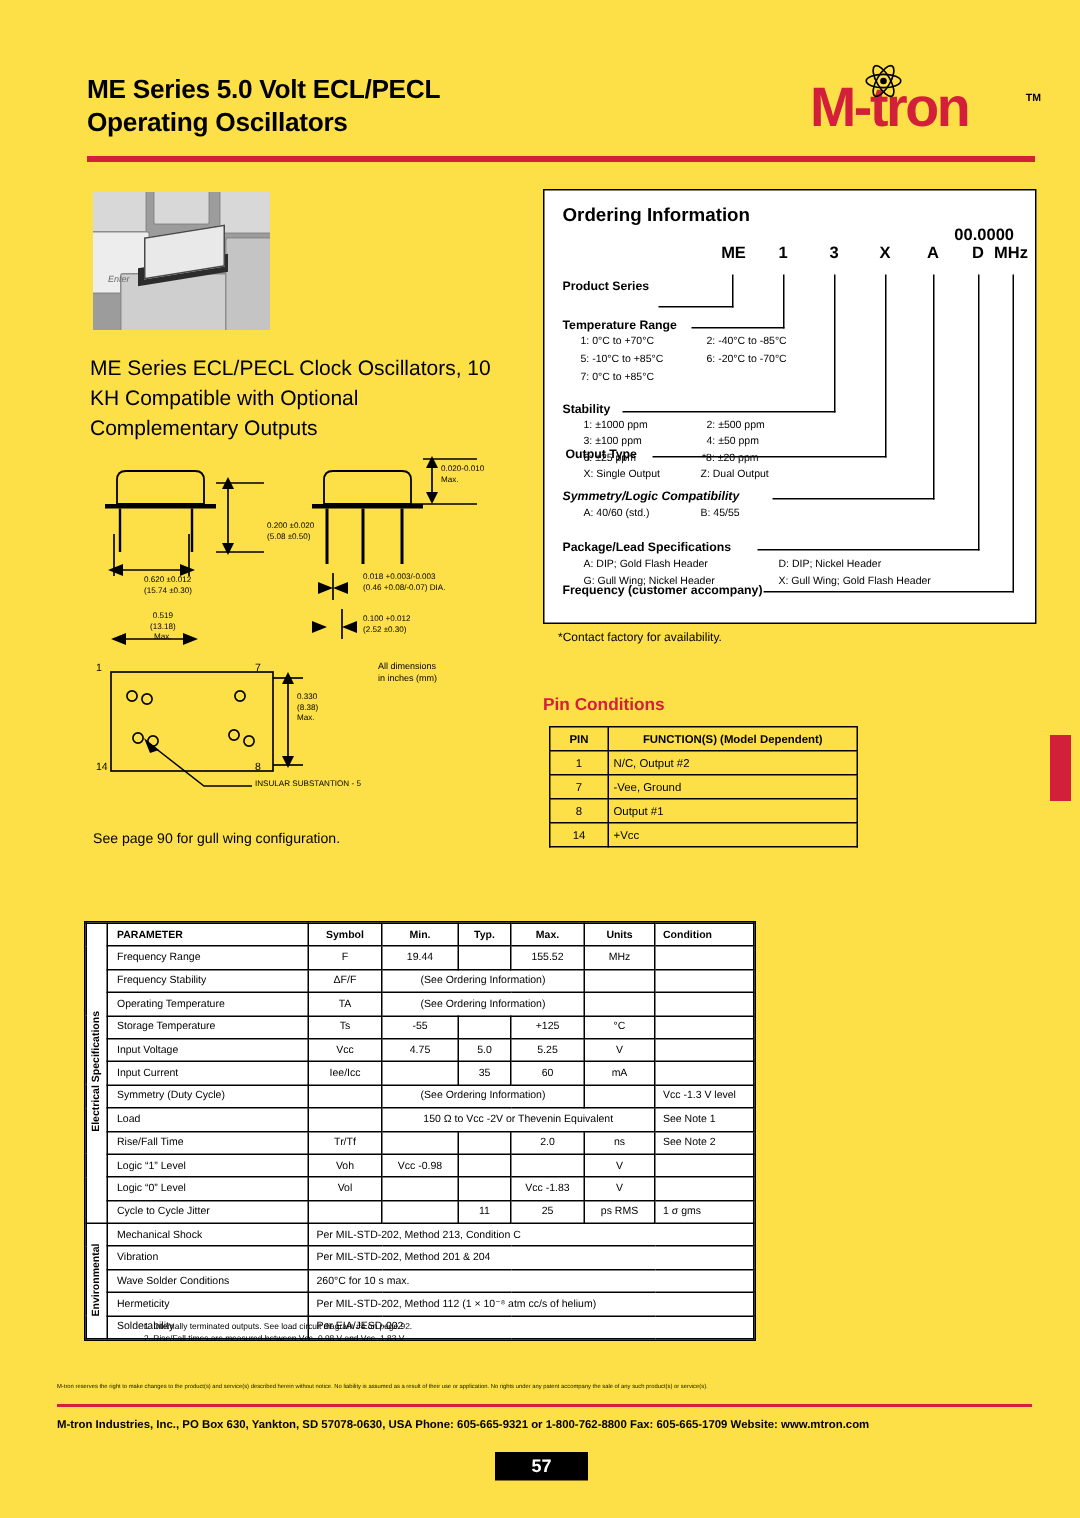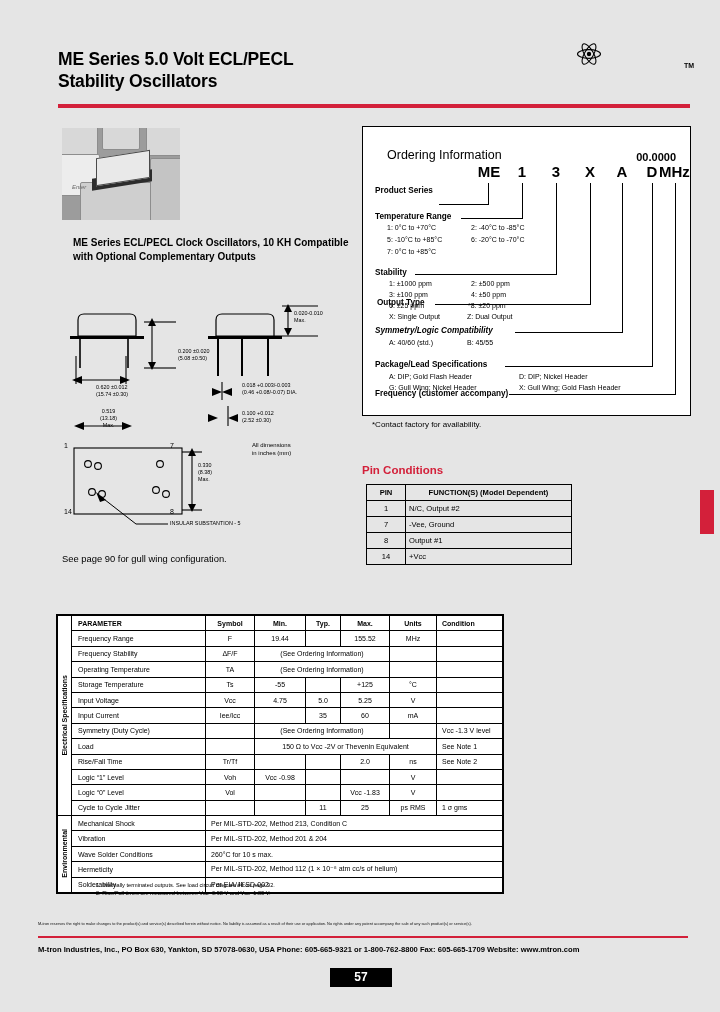--- a/index.html
+++ b/index.html
@@ -1,18 +1,18 @@
 <!DOCTYPE html>
 <html><head>
 <meta charset="utf-8">
 <style>
   html,body{margin:0;padding:0;background:#ffffff;}
   body{width:720px;height:1012px;position:relative;
        font-family:"Liberation Sans","DejaVu Sans",sans-serif;color:#000;}
-  .page{position:absolute;left:0;top:0;width:720px;height:1012px;overflow:hidden;background:#e5e5e5;}
+  .page{position:absolute;left:0;top:0;width:720px;height:1012px;overflow:hidden;background:#fde047;}
 
   
   .title{position:absolute;left:58px;top:48px;width:360px;
          font-size:17.5px;font-weight:bold;line-height:1.28;letter-spacing:-0.2px;}
   .logo{position:absolute;left:540px;top:52px;width:150px;height:48px;}
   .logo .word{font-size:37px;font-weight:bold;color:#d3203a;letter-spacing:-1.6px;
               line-height:40px;font-family:"Liberation Sans",sans-serif;}
   .logo .tm{position:absolute;right:-4px;top:10px;font-size:7px;color:#000;font-weight:bold;}
   .atom{position:absolute;left:36px;top:-9px;width:26px;height:22px;}
   .headrule{position:absolute;left:58px;top:104px;width:632px;height:4px;background:#d3203a;}
@@ -22,35 +22,35 @@
          background:#9c9c9c;overflow:hidden;}
   .photo .kc{position:absolute;background:#d8d8d8;border:1px solid #8d8d8d;border-radius:2px;}
   .photo .chip{position:absolute;left:34px;top:26px;width:52px;height:26px;
                background:#e9e9e9;border:1px solid #4a4a4a;transform:skewY(-9deg);}
   .photo .chipbase{position:absolute;left:30px;top:46px;width:60px;height:12px;
                background:#2c2c2c;transform:skewY(-9deg);}
   .photo .lbl{position:absolute;left:10px;top:56px;font-size:6px;color:#6a6a6a;
               font-style:italic;}
 
   
-  .descr{position:absolute;left:73px;top:236px;width:280px;font-size:10px;
-         font-weight:bold;line-height:1.42;}
+  .descr{position:absolute;left:60px;top:236px;width:280px;font-size:14px;
+         font-weight:normal;line-height:1.42;}
 
   
   .mech{position:absolute;left:56px;top:296px;width:300px;height:270px;}
   .dimtxt{position:absolute;font-size:5.4px;line-height:1.25;white-space:nowrap;}
   .note-units{position:absolute;left:196px;top:146px;font-size:6px;line-height:1.3;}
   .seepage{position:absolute;left:62px;top:553px;font-size:9.4px;}
 
   
   .order{position:absolute;left:362px;top:126px;width:327px;height:288px;
          border:1.4px solid #000;background:#fff;}
-  .order h3{margin:12px;position:absolute;left:12px;top:9px;font-size:12.5px;font-weight:normal;}
+  .order h3{margin:0;position:absolute;left:12px;top:9px;font-size:12.5px;font-weight:bold;}
   .partnum{position:absolute;top:36px;left:0;width:100%;height:34px;}
-  .partnum span{position:absolute;font-size:15px;font-weight:bold;text-align:center;}
+  .partnum span{position:absolute;font-size:11px;font-weight:bold;text-align:center;}
   .freqtop{position:absolute;right:14px;top:-12px;font-size:11px;font-weight:bold;}
   .olbl{position:absolute;font-size:8.2px;font-weight:bold;white-space:nowrap;}
   .osub{position:absolute;font-size:7px;white-space:nowrap;}
   .oline{position:absolute;background:#000;}
   .contact{position:absolute;left:372px;top:420px;font-size:8px;}
 
   
   .pinhdr{position:absolute;left:362px;top:464px;font-size:11.5px;font-weight:bold;color:#d3203a;}
   table.pin{position:absolute;left:366px;top:484px;width:206px;border-collapse:collapse;}
   table.pin td,table.pin th{border:1px solid #000;font-size:7.6px;padding:2px 3px;height:11px;}
@@ -87,32 +87,33 @@
   .pgnum{position:absolute;left:330px;top:968px;width:62px;height:19px;background:#000;
          color:#fff;font-size:12px;font-weight:bold;text-align:center;line-height:19px;}
 </style>
 </head>
 <body>
 
 <div class="page">
 
   <div class="title">
     <div>ME Series 5.0 Volt ECL/PECL</div>
-    <div>Stability Oscillators</div>
+    <div>Operating Oscillators</div>
   </div>
 
   <div class="logo">
     <svg class="atom" viewBox="0 0 26 22">
       <g fill="none" stroke="#000" stroke-width="1.1">
         <ellipse cx="13" cy="11" rx="11.5" ry="4.4"></ellipse>
         <ellipse cx="13" cy="11" rx="11.5" ry="4.4" transform="rotate(60 13 11)"></ellipse>
         <ellipse cx="13" cy="11" rx="11.5" ry="4.4" transform="rotate(120 13 11)"></ellipse>
       </g>
       <circle cx="13" cy="11" r="2.2" fill="#000"></circle>
     </svg>
+    <div class="word">M-tron</div>
     <div class="tm">TM</div>
   </div>
   <div class="headrule"></div>
 
   <div class="photo">
     <div class="kc" style="left:-6px;top:-4px;width:40px;height:34px;"></div>
     <div class="kc" style="left:40px;top:-10px;width:36px;height:30px;"></div>
     <div class="kc" style="left:84px;top:-6px;width:40px;height:32px;"></div>
     <div class="kc" style="left:-10px;top:26px;width:46px;height:40px;background:#ededed;"></div>
     <div class="kc" style="left:18px;top:54px;width:70px;height:44px;background:#cfcfcf;"></div>

